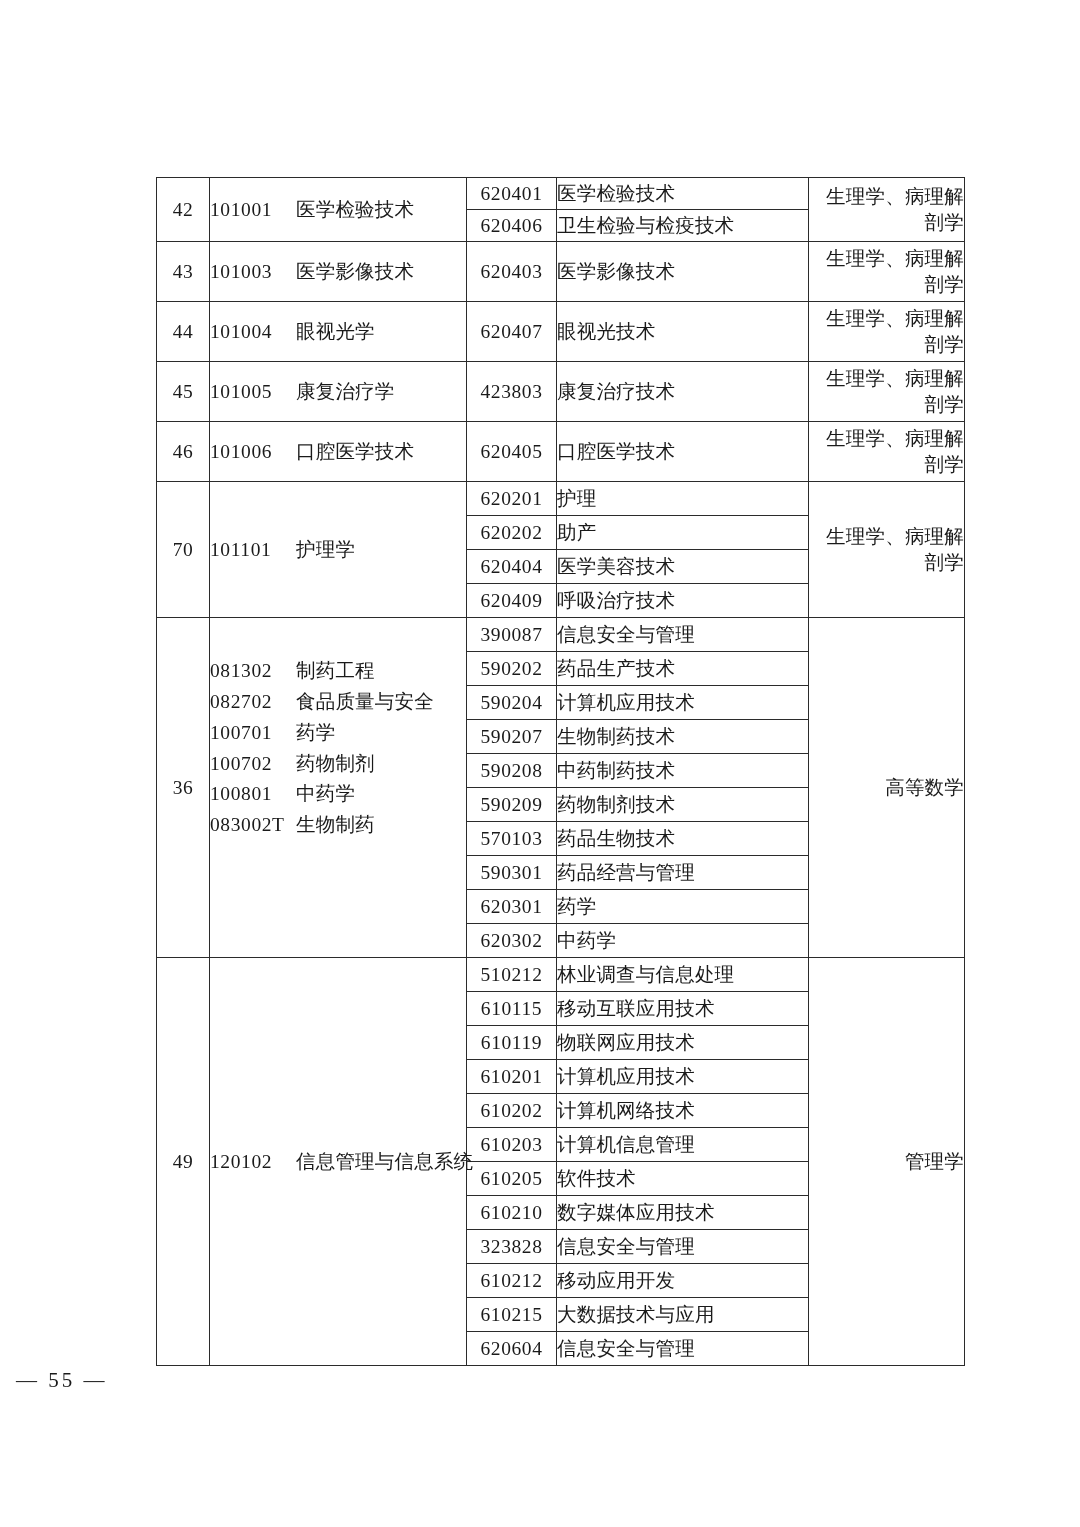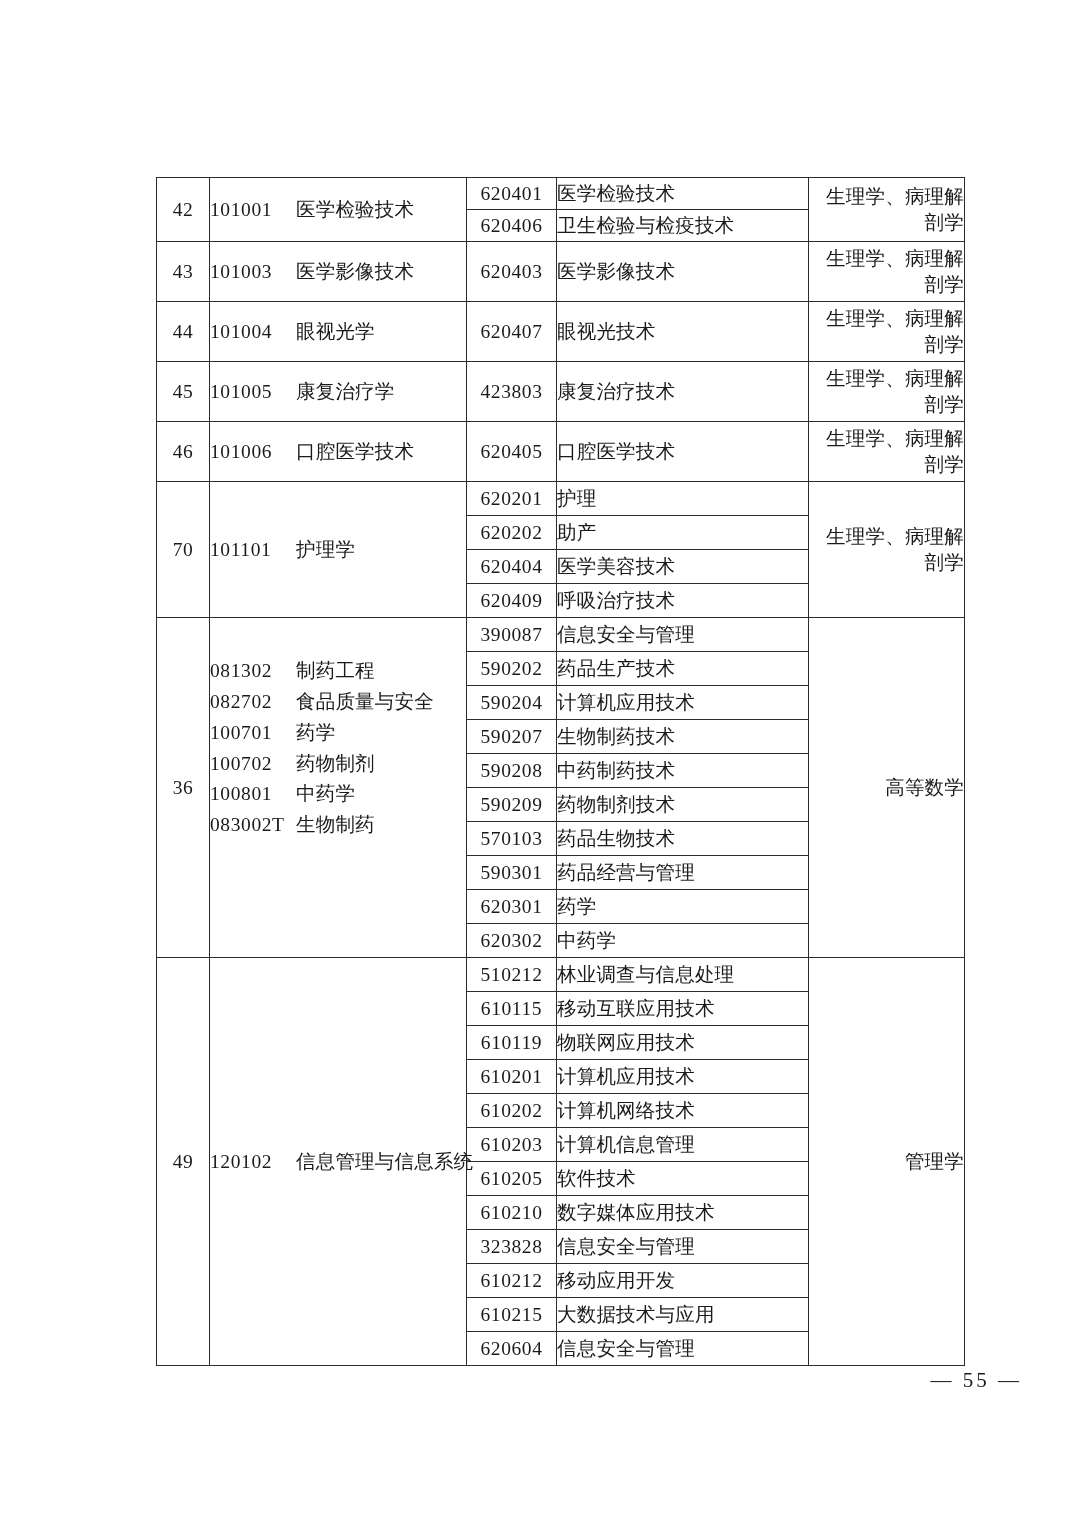--- a/index.html
+++ b/index.html
@@ -105,21 +105,21 @@
   
   tr.h31 td { height: 31px; }
   tr.h33 td { height: 33px; }
   tr.h59 td { height: 59px; }
 
   .page-number {
     position: absolute;
     left: 0;
     top: 1368px;
     width: 1006px;
-    text-align: right;
+    text-align: left;
     font-size: 21px;
     letter-spacing: 3px;
     font-family: "Liberation Serif", "DejaVu Serif", serif;
     color: #1a1a1a;
   }
 </style>
 </head>
 <body>
 
 <div class="page">

